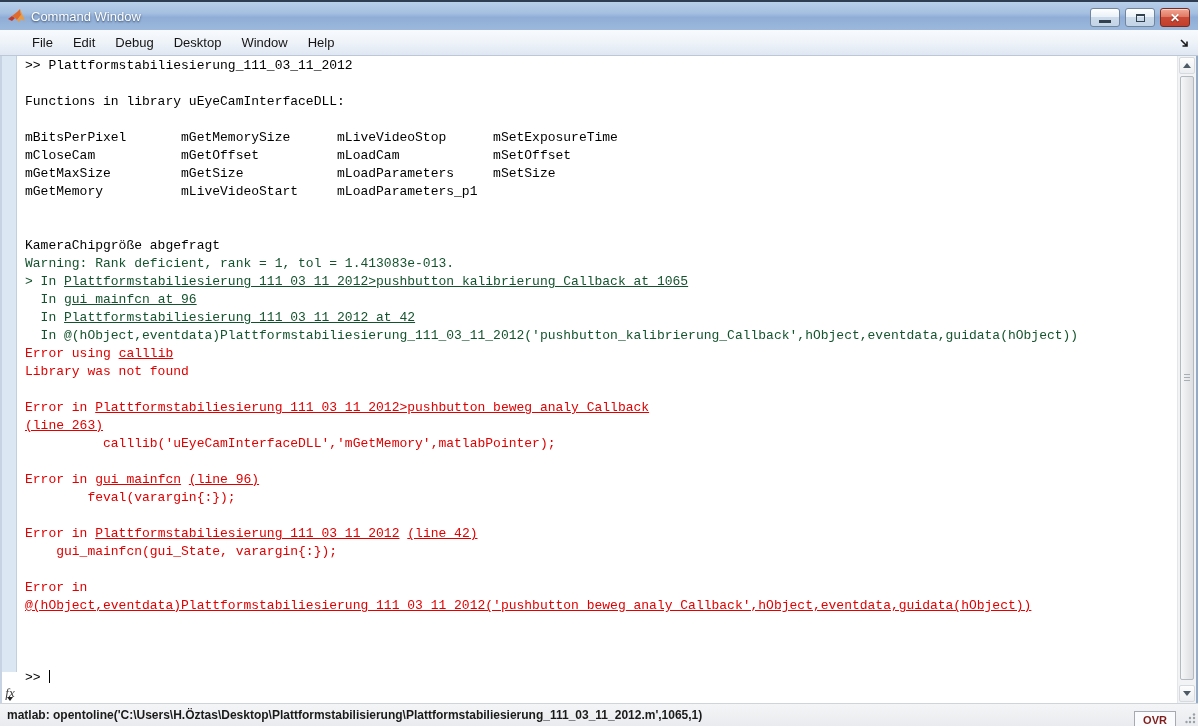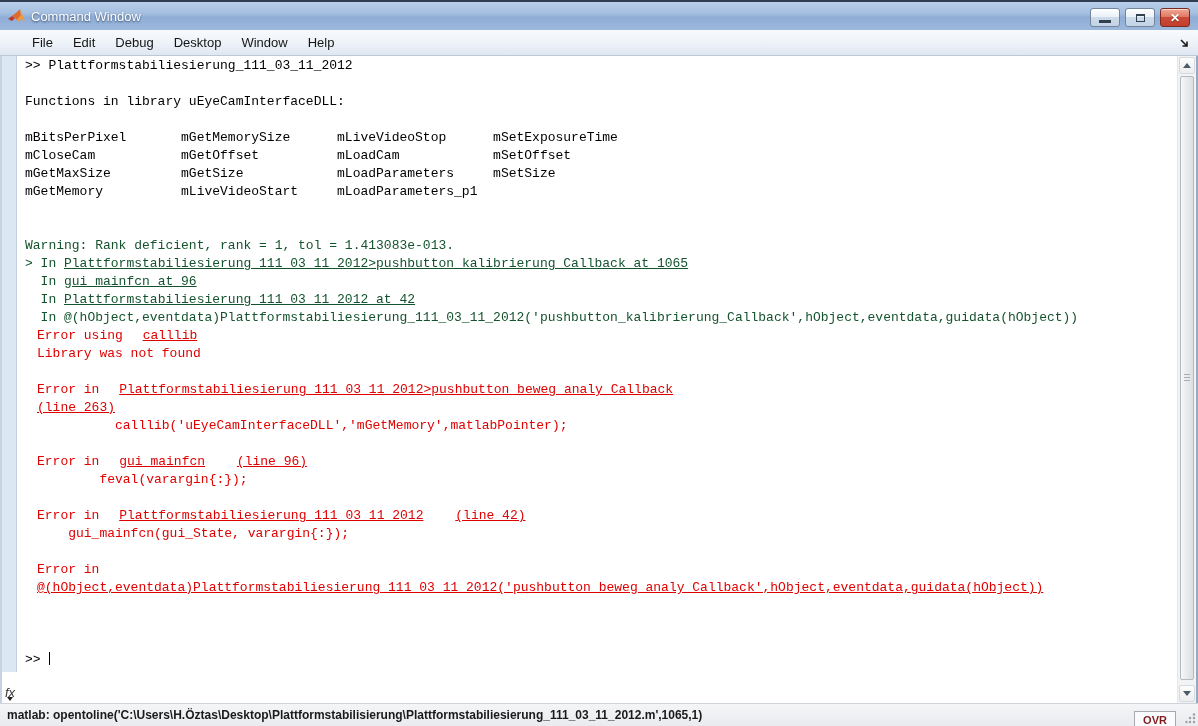--- a/index.html
+++ b/index.html
@@ -30,25 +30,25 @@
   .dock-btn{position:absolute;right:7px;top:6px;width:14px;height:14px;display:flex;align-items:center;justify-content:center;}
 
   
   .console{position:absolute;top:56px;left:0;right:0;bottom:23px;background:#fff;
     border-left:2px solid #c7d3e2;border-right:2px solid #93aac6;box-sizing:border-box;overflow:hidden;}
   .gutter{position:absolute;left:0;top:0;width:14px;height:616px;background:#dce7f4;border-right:1px solid #c2cfe0;}
   .lines{position:absolute;left:0;top:0;right:19px;bottom:0;padding:1px 0 0 23px;overflow:hidden;}
   .line{height:18px;white-space:pre;font-family:"Liberation Mono",monospace;font-size:13px;line-height:18px;}
   .t-n{color:#000;}
   .t-w{color:#14532d;font-family:Liberation Mono, monospace;}
-  .t-e{color:#e00000;margin-left:12px;}
+  .t-e{color:#e00000;}
   .t-link{text-decoration:underline;cursor:pointer;}
   .caret{display:inline-block;width:1px;height:13px;background:#000;vertical-align:-2px;margin-left:1px;}
   .fx-btn{position:absolute;left:1px;top:630px;width:14px;height:18px;text-align:center;
-    font-family:Liberation Sans, sans-serif;font-style:italic;font-size:13px;color:#3a3a3a;line-height:14px;}
+    font-family:Liberation Serif, serif;font-style:italic;font-size:13px;color:#3a3a3a;line-height:14px;}
   .fx-btn .fx-arrow{display:block;margin:-3px auto 0;width:0;height:0;border-left:3px solid transparent;border-right:3px solid transparent;border-top:4px solid #222;}
 
   
   .scrollbar{position:absolute;right:0;top:0;bottom:0;width:19px;background:#f2f3f5;border-left:1px solid #e3e6ea;box-sizing:border-box;}
   .sb-btn{position:absolute;left:1px;right:1px;height:17px;border:1px solid #d6dade;border-radius:2px;box-sizing:border-box;
     background:linear-gradient(to bottom,#fdfdfd,#ebedf0);display:flex;align-items:center;justify-content:center;}
   .sb-up{top:1px;} .sb-down{bottom:1px;}
   .tri-up{width:0;height:0;border-left:4px solid transparent;border-right:4px solid transparent;border-bottom:5px solid #4d5a66;}
   .tri-down{width:0;height:0;border-left:4px solid transparent;border-right:4px solid transparent;border-top:5px solid #4d5a66;}
   .sb-thumb{position:absolute;left:2px;right:2px;top:20px;height:604px;border:1px solid #b4b9bf;border-radius:2px;box-sizing:border-box;
@@ -111,20 +111,21 @@
         <div class="line"><span class="t-n">&gt;&gt; Plattformstabiliesierung_111_03_11_2012</span></div>
         <div class="line"></div>
         <div class="line"><span class="t-n">Functions in library uEyeCamInterfaceDLL:</span></div>
         <div class="line"></div>
         <div class="line"><span class="t-n">mBitsPerPixel       mGetMemorySize      mLiveVideoStop      mSetExposureTime</span></div>
         <div class="line"><span class="t-n">mCloseCam           mGetOffset          mLoadCam            mSetOffset</span></div>
         <div class="line"><span class="t-n">mGetMaxSize         mGetSize            mLoadParameters     mSetSize</span></div>
         <div class="line"><span class="t-n">mGetMemory          mLiveVideoStart     mLoadParameters_p1</span></div>
         <div class="line"></div>
         <div class="line"></div>
+        <div class="line"><span class="t-n">KameraChipgröße abgefragt</span></div>
         <div class="line"><span class="t-w">Warning: Rank deficient, rank = 1, tol = 1.413083e-013.</span></div>
         <div class="line"><span class="t-w">&gt; In </span><span class="t-w t-link">Plattformstabiliesierung_111_03_11_2012&gt;pushbutton_kalibrierung_Callback at 1065</span></div>
         <div class="line"><span class="t-w">  In </span><span class="t-w t-link">gui_mainfcn at 96</span></div>
         <div class="line"><span class="t-w">  In </span><span class="t-w t-link">Plattformstabiliesierung_111_03_11_2012 at 42</span></div>
         <div class="line"><span class="t-w">  In @(hObject,eventdata)Plattformstabiliesierung_111_03_11_2012('pushbutton_kalibrierung_Callback',hObject,eventdata,guidata(hObject))</span></div>
         <div class="line"><span class="t-e">Error using </span><span class="t-e t-link">calllib</span></div>
         <div class="line"><span class="t-e">Library was not found</span></div>
         <div class="line"></div>
         <div class="line"><span class="t-e">Error in </span><span class="t-e t-link">Plattformstabiliesierung_111_03_11_2012&gt;pushbutton_beweg_analy_Callback</span></div>
         <div class="line"><span class="t-e t-link">(line 263)</span></div>

